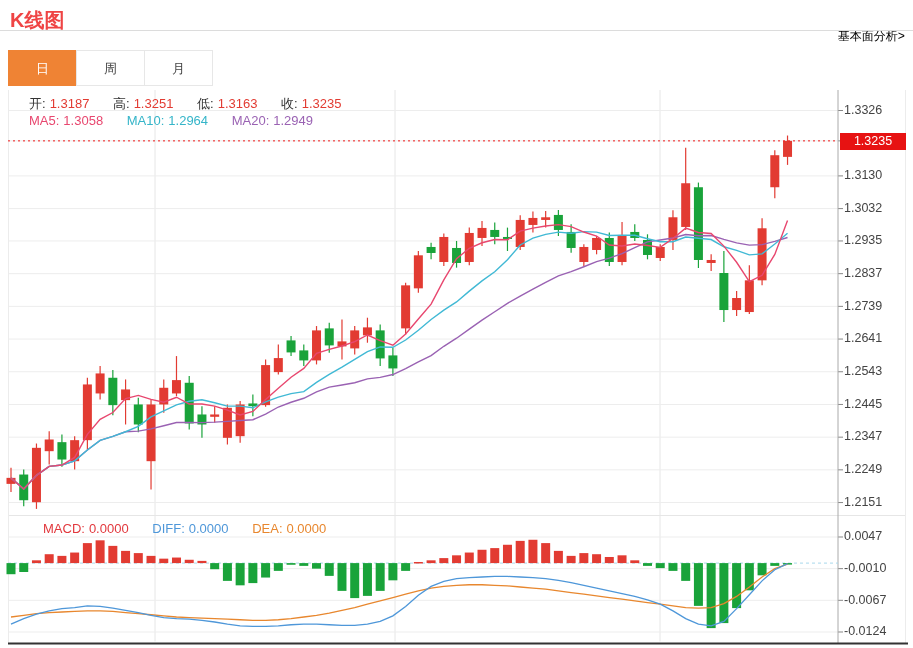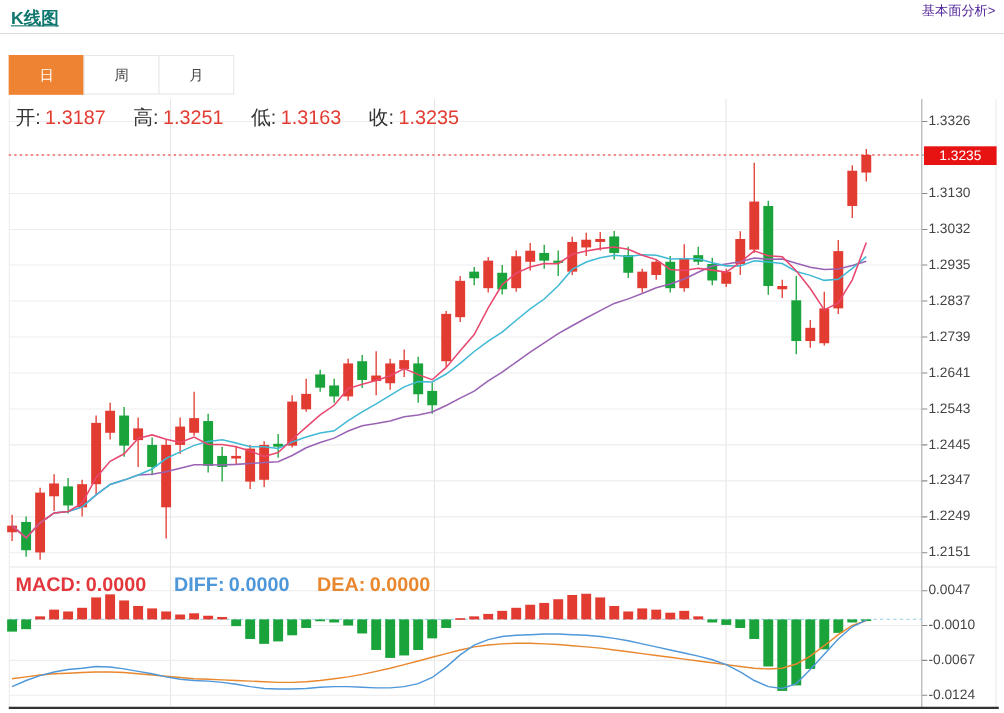--- a/index.html
+++ b/index.html
@@ -1,27 +1,27 @@
 <!DOCTYPE html>
 <html><head>
 <meta charset="utf-8">
 <style>
   html,body{margin:0;padding:0;background:#fff;}
   .stage{position:relative;width:913px;height:648px;background:#fff;overflow:hidden;
          font-family:"Liberation Sans",sans-serif;}
-  .page-title{position:absolute;left:10px;top:7px;font-size:16px;font-weight:bold;color:#0f766e;text-decoration:underline;}
-  .fundamental-link{position:absolute;right:8px;top:2px;font-size:12px;color:#4c1d95;text-decoration:none;cursor:pointer;}
+  .page-title{position:absolute;left:10px;top:7px;font-size:20px;font-weight:bold;color:#ef4444;}
+  .fundamental-link{position:absolute;right:8px;top:28px;font-size:12px;color:#000000;text-decoration:none;cursor:pointer;font-family:Liberation Mono, monospace;}
   .title-divider{position:absolute;left:0;top:30px;width:913px;height:1px;background:#dcdcdc;}
   .tabbar{position:absolute;left:8px;top:50px;display:flex;}
   .tab{width:69px;height:36px;line-height:36px;text-align:center;font-size:13px;color:#444;
        background:#fff;border:1px solid #e7e7e7;margin-left:-1px;box-sizing:border-box;cursor:pointer;}
   .tab:first-child{margin-left:0;}
   .tab.active{background:#ef8334;border-color:#ef8334;color:#fff;}
   svg.chart{position:absolute;left:0;top:0;}
-  .legend{position:absolute;font-size:18px;white-space:nowrap;}
+  .legend{position:absolute;font-size:13px;white-space:nowrap;margin-left:15px;}
   .legend span{margin-right:4px;}
   .lbl{color:#333;}
   .val-red{color:#e23b32;}
   .gap{display:inline-block;width:12px;}
   .ma5{color:#e8476f;}
   .ma10{color:#35b5c9;}
   .ma20{color:#9a62b3;}
   .macd-l{color:#e2383d;}
   .diff-l{color:#4e97d9;}
   .dea-l{color:#e8872e;}
@@ -298,22 +298,27 @@
       <line x1="8" y1="140.86369703036405" x2="838" y2="140.86369703036405" stroke="#f01a1a" stroke-width="1" stroke-dasharray="2 3"></line>
     </svg>
 
   <div class="legend" style="left:14px;top:95px;">
     <span class="lbl">开:</span><span class="val-red">1.3187</span><span class="gap"></span>
     <span class="lbl">高:</span><span class="val-red">1.3251</span><span class="gap"></span>
     <span class="lbl">低:</span><span class="val-red">1.3163</span><span class="gap"></span>
     <span class="lbl">收:</span><span class="val-red">1.3235</span>
   </div>
 
-
-  <div class="legend" style="left:14px;top:521px;font-weight:bold;">
+  <div class="legend" style="left:14px;top:113px;">
+    <span class="ma5">MA5:</span><span class="ma5">1.3058</span><span class="gap"></span>
+    <span class="ma10">MA10:</span><span class="ma10">1.2964</span><span class="gap"></span>
+    <span class="ma20">MA20:</span><span class="ma20">1.2949</span>
+  </div>
+
+  <div class="legend" style="left:28px;top:521px;">
     <span class="macd-l">MACD:</span><span class="macd-l">0.0000</span><span class="gap"></span>
     <span class="diff-l">DIFF:</span><span class="diff-l">0.0000</span><span class="gap"></span>
     <span class="dea-l">DEA:</span><span class="dea-l">0.0000</span>
   </div>
 
   <div class="price-badge">1.3235</div>
 
 </div>
 
 </body></html>

